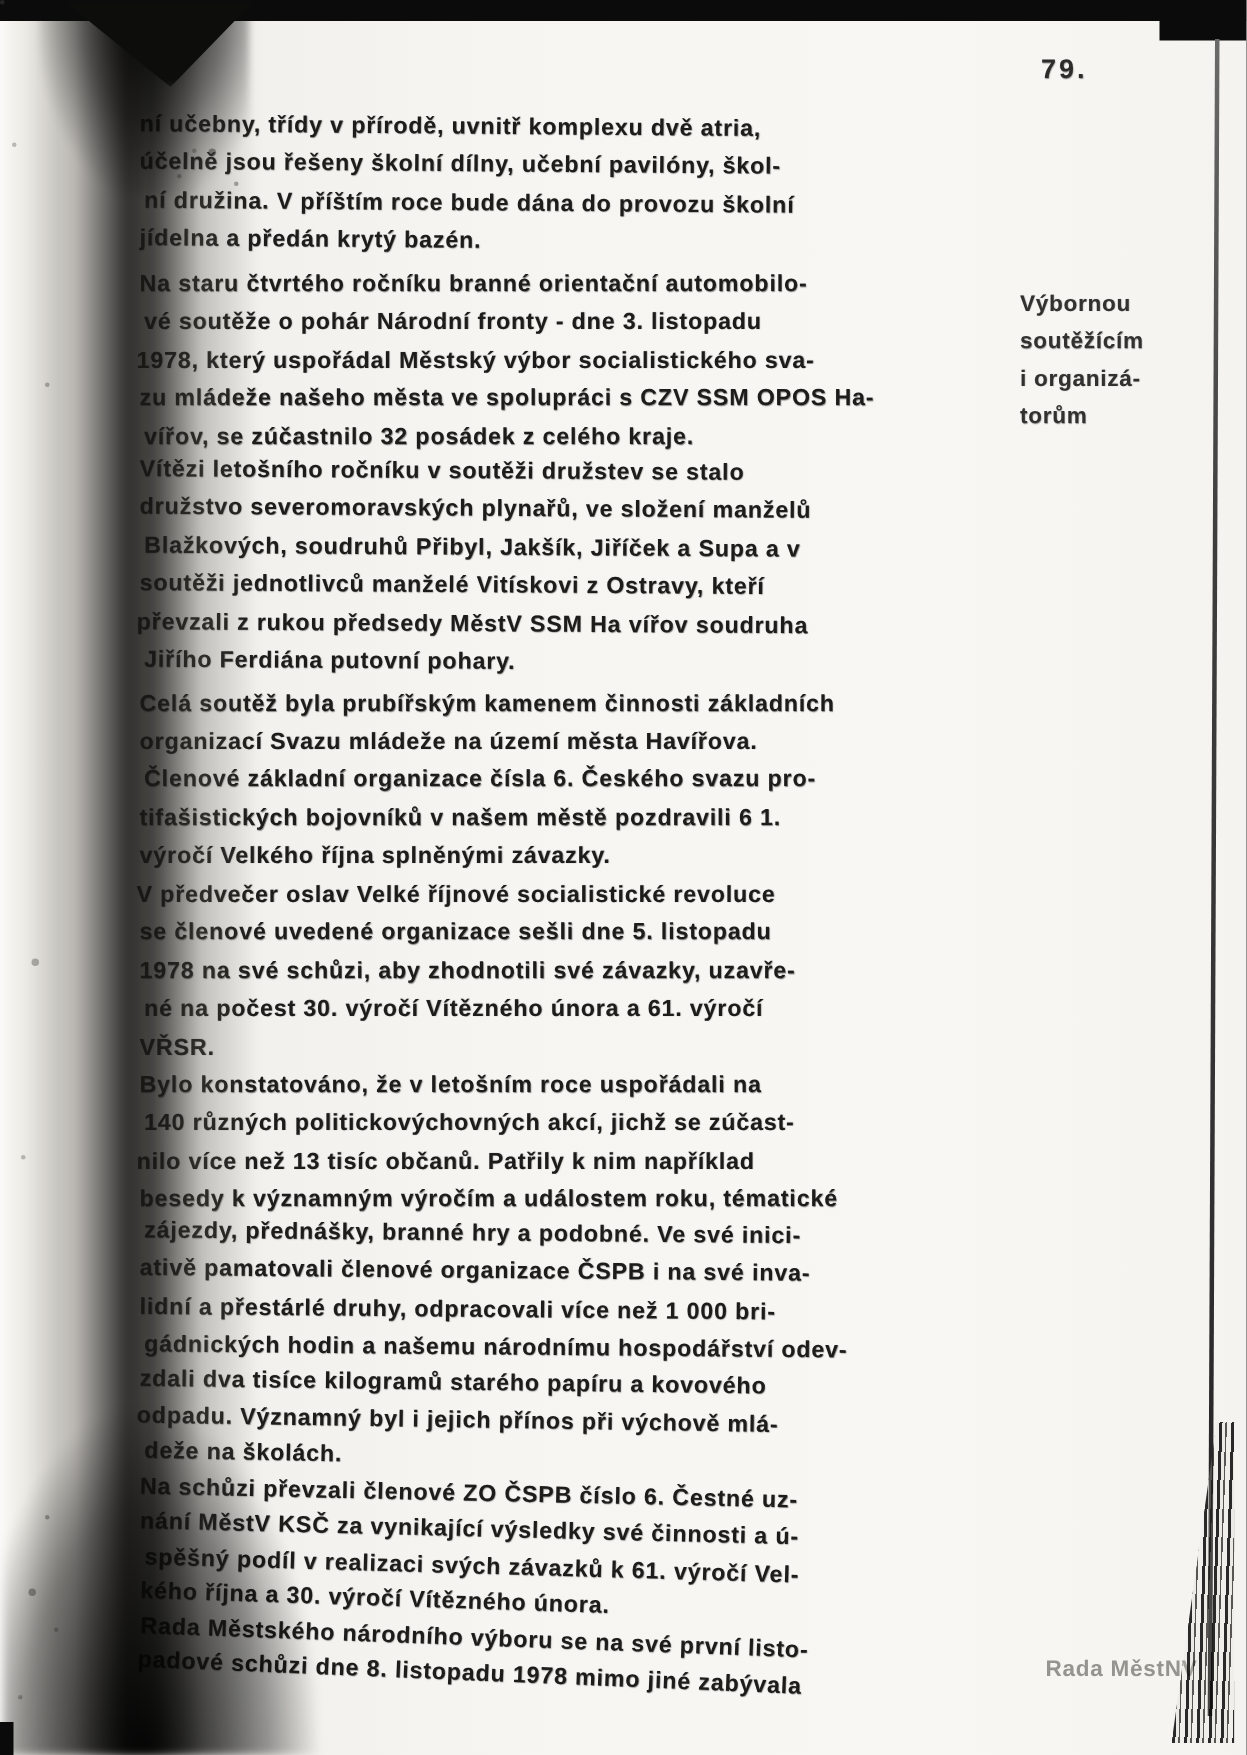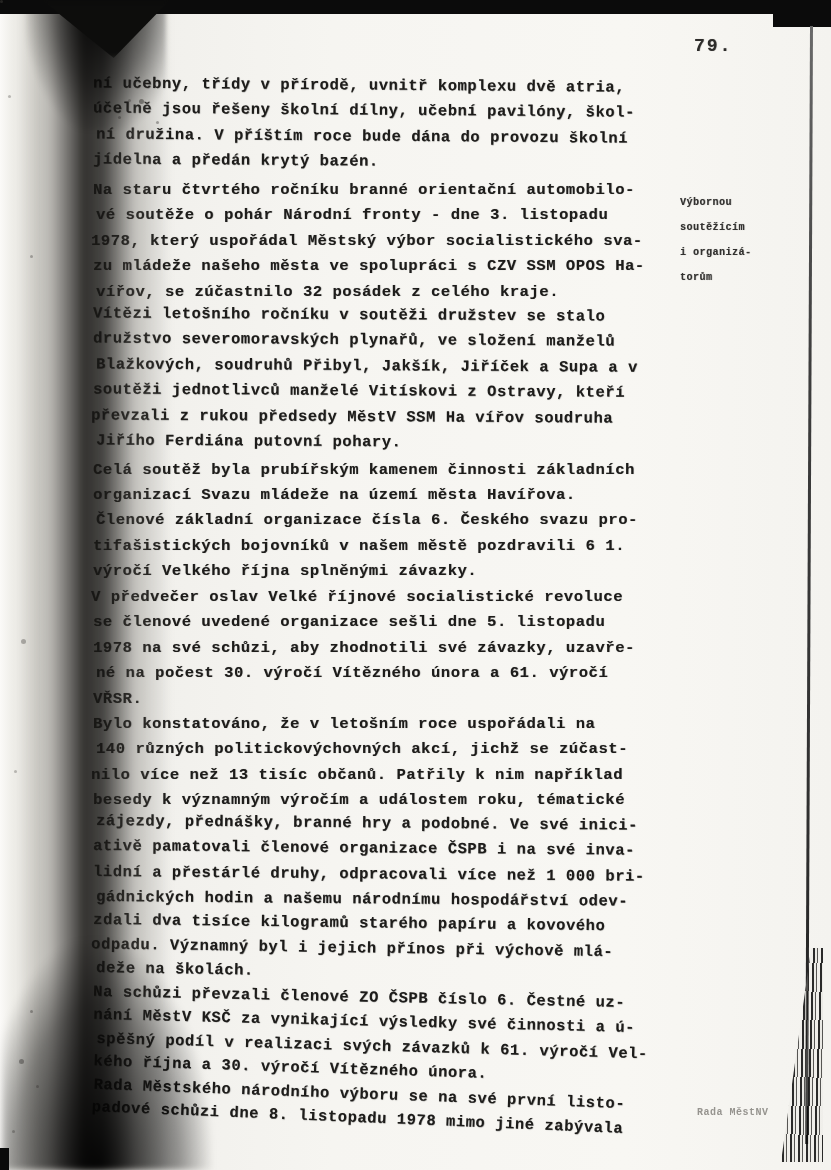--- a/index.html
+++ b/index.html
@@ -2,21 +2,21 @@
 <html><head>
 <meta charset="utf-8">
 <style>
   html,body{margin:0;padding:0;background:#777;}
   .scan{
     position:relative;
     width:831px;height:1170px;
     margin:0 auto;
     overflow:hidden;
     background:linear-gradient(90deg,#e7e5df 0%,#f1f0ec 18%,#f6f5f1 40%,#f8f7f3 75%,#f4f3ef 100%);
-    font-family:Liberation Mono, monospace;
+    font-family:Liberation Sans, sans-serif;
   }
   
   .top-band{position:absolute;left:0;top:0;width:100%;height:14px;background:#0b0b0b;}
   .top-band-right{position:absolute;right:0;top:0;width:58px;height:27px;background:#0b0b0b;}
   .top-notch{position:absolute;left:42px;top:0;width:128px;height:58px;
     background:#0d0d0c;clip-path:polygon(0 0,100% 0,56% 100%);filter:blur(3px);}
   .edge-strip{position:absolute;left:0;top:0;width:40px;height:100%;
     background:linear-gradient(90deg,#fbfaf8 0%,#efeee9 30%,#e8e6e0 100%);}
   .gutter-shadow{position:absolute;left:16px;top:0;width:156px;height:100%;
     background:linear-gradient(90deg,rgba(90,88,84,0) 0%,rgba(70,68,64,0.30) 22%,
@@ -61,21 +61,21 @@
   .body-text .line:nth-child(34){transform:rotate(0.7deg);}
   .body-text .line:nth-child(35){transform:rotate(0.85deg);}
   .body-text .line:nth-child(36){transform:rotate(1.0deg);}
   .body-text .line:nth-child(37){transform:rotate(1.2deg);}
   .body-text .line:nth-child(38){transform:rotate(1.4deg);}
   .body-text .line:nth-child(39){transform:rotate(1.6deg);}
   .body-text .line:nth-child(40){transform:rotate(1.85deg);}
   .body-text .line:nth-child(41){transform:rotate(2.1deg);}
   .body-text .line:nth-child(42){transform:rotate(2.35deg);}
   .margin-note{position:absolute;white-space:pre-line;
-    font-size:10px;font-weight:bold;line-height:25px;letter-spacing:0.5px;}
+    font-size:15px;font-weight:bold;line-height:25px;letter-spacing:0.5px;}
   .note1{left:680px;top:190px;color:#32312f;text-shadow:0.4px 0.4px 0.7px rgba(30,30,30,0.45);}
   .note2{left:678px;top:524px;color:#8d8c89;}
   .note3{left:697px;top:1100px;color:#96948f;}
 </style>
 </head>
 <body>
 
 <div class="scan">
 
   <div class="page-number">79.</div>

